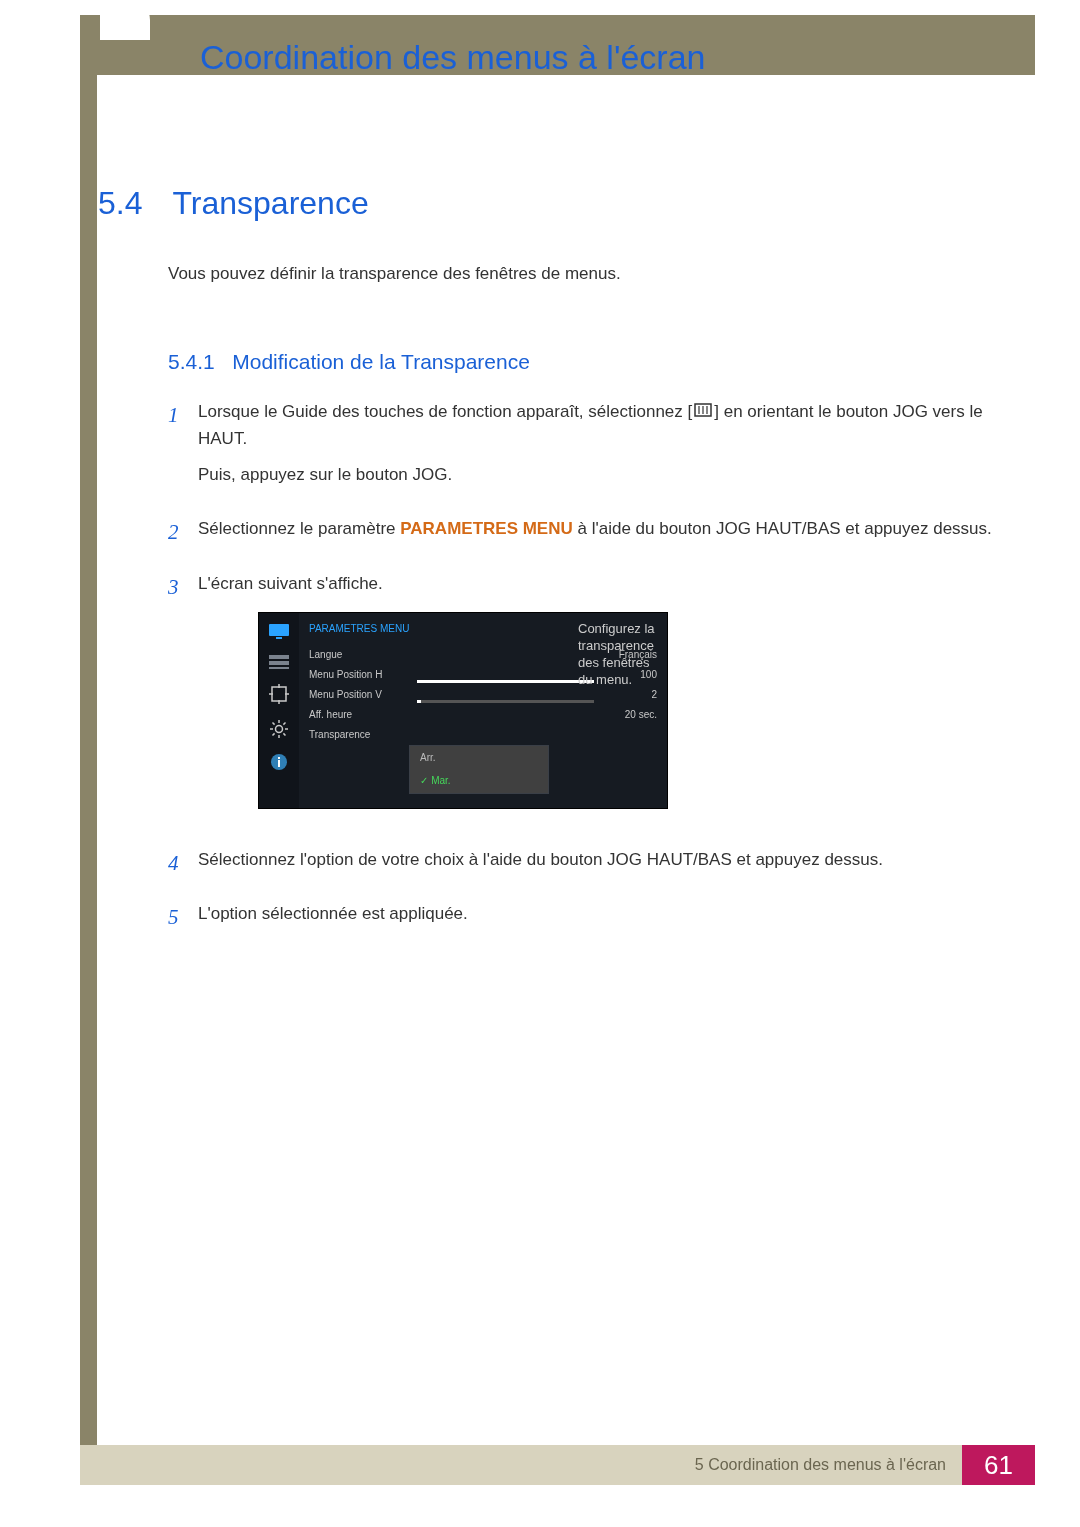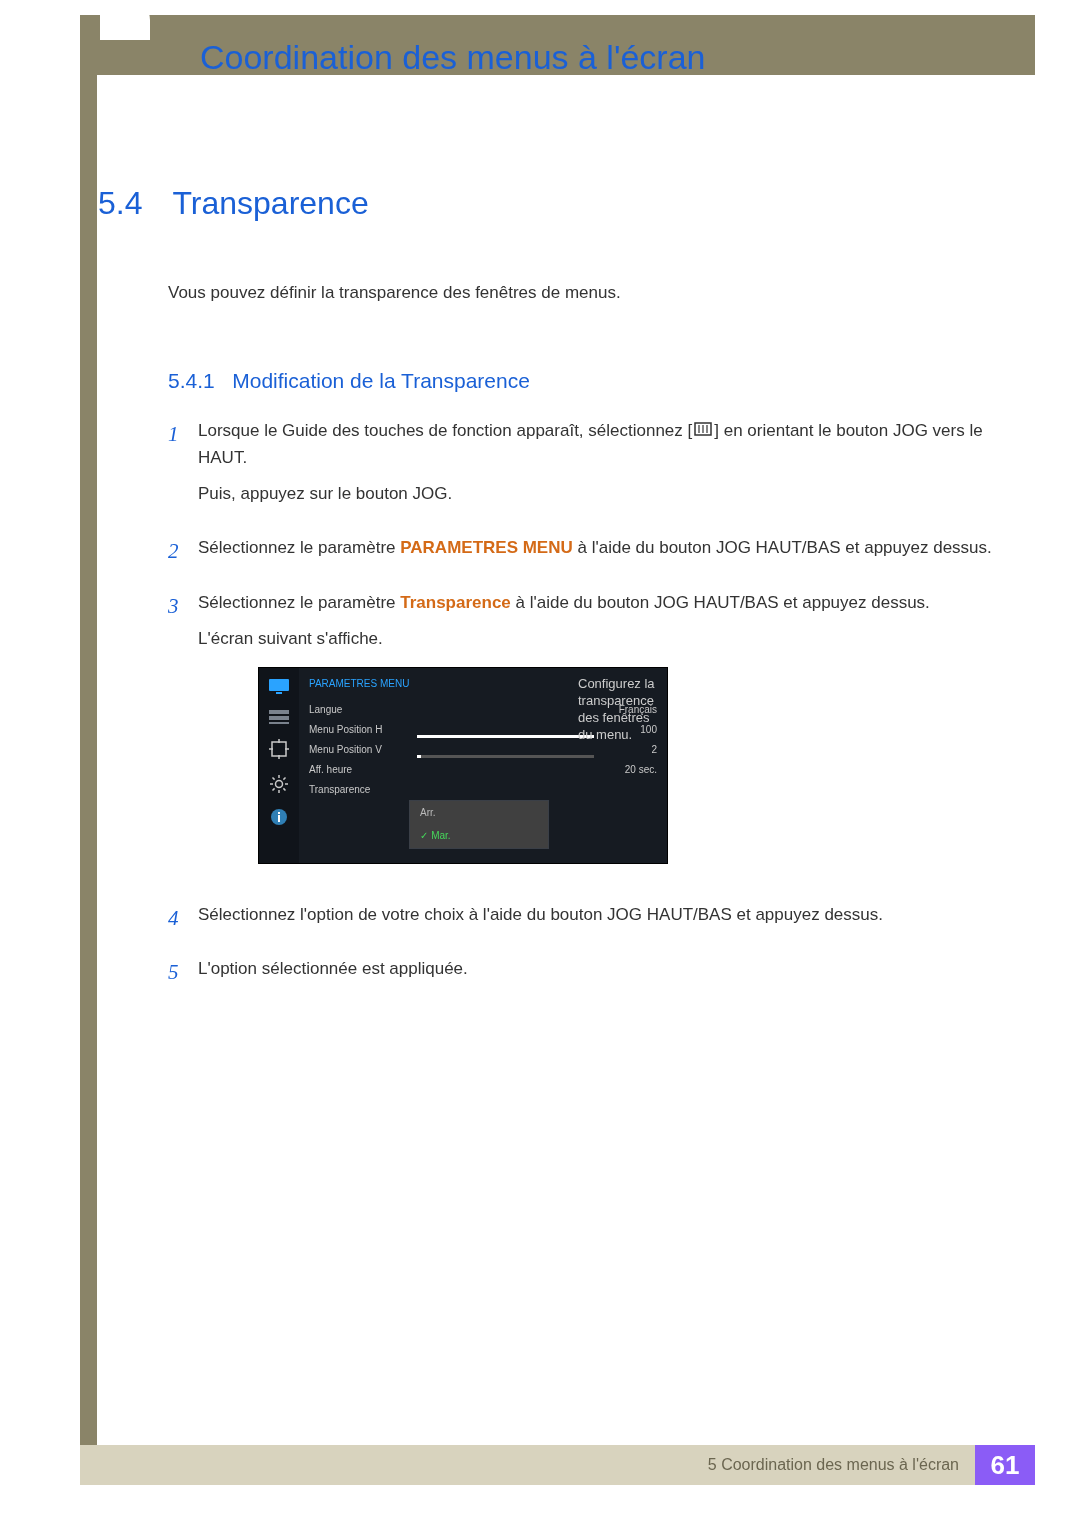--- a/index.html
+++ b/index.html
@@ -52,21 +52,21 @@
     font-weight: 500;
     vertical-align: top;
   }
   .sec-title {
     display: inline-block;
     font-size: 32px;
     color: #1a60d6;
     font-weight: 500;
   }
   .intro {
-    margin-top: 61px;
+    margin-top: 42px;
     margin-left: 70px;
     font-size: 17px;
     color: #333;
   }
   .subsec {
     margin-top: 66px;
     margin-left: 70px;
     font-size: 21px;
     color: #1a60d6;
     font-weight: 500;
@@ -149,25 +149,25 @@
     justify-content: flex-end;
     align-items: stretch;
   }
   .footer-text {
     color: #6b6650;
     font-size: 16px;
     align-self: center;
     padding-right: 16px;
   }
   .footer-page {
-    background: #8b5cf6;
+    background: #be185d;
     color: #fff;
     font-size: 26px;
-    font-weight: bold;
-    width: 60px;
+    font-weight: normal;
+    width: 73px;
     display: flex;
     align-items: center;
     justify-content: center;
   }
 </style>
 </head>
 <body>
 
 <div class="top-bar"></div>
 <div class="left-bar"></div>
@@ -209,23 +209,20 @@
       <div class="step-body">
         <p>
           <span>Sélectionnez le paramètre </span><span class="bold-orange">PARAMETRES MENU</span><span> à l'aide du bouton JOG HAUT/BAS et appuyez dessus.</span>
         </p>
       </div>
     </div>
 
     <div class="step">
       <div class="step-num">3</div>
       <div class="step-body">
-        <p>
-          <span>Sélectionnez le paramètre </span><span class="bold-orange">Transparence</span><span> à l'aide du bouton JOG HAUT/BAS et appuyez dessus.</span>
-        </p>
         <p>L'écran suivant s'affiche.</p>
 
         <div class="osd">
           <div class="osd-side">
             <span>
                 <svg width="22" height="18" viewBox="0 0 22 18">
                   <rect x="1" y="1" width="20" height="12" rx="1" fill="#2aa3ff"></rect>
                   <rect x="8" y="14" width="6" height="2" fill="#2aa3ff"></rect>
                 </svg>
               </span>

